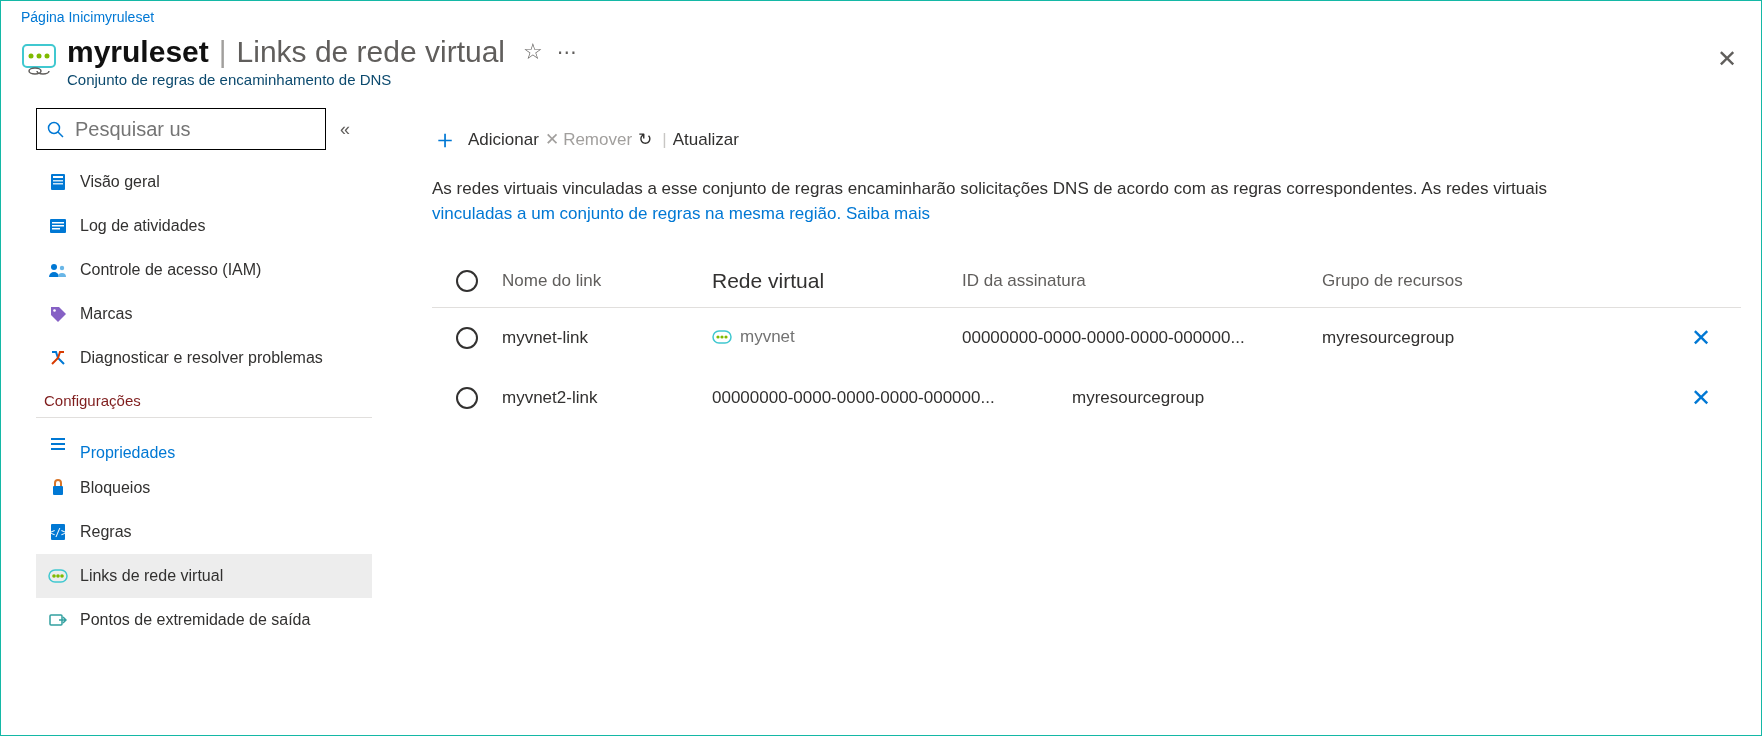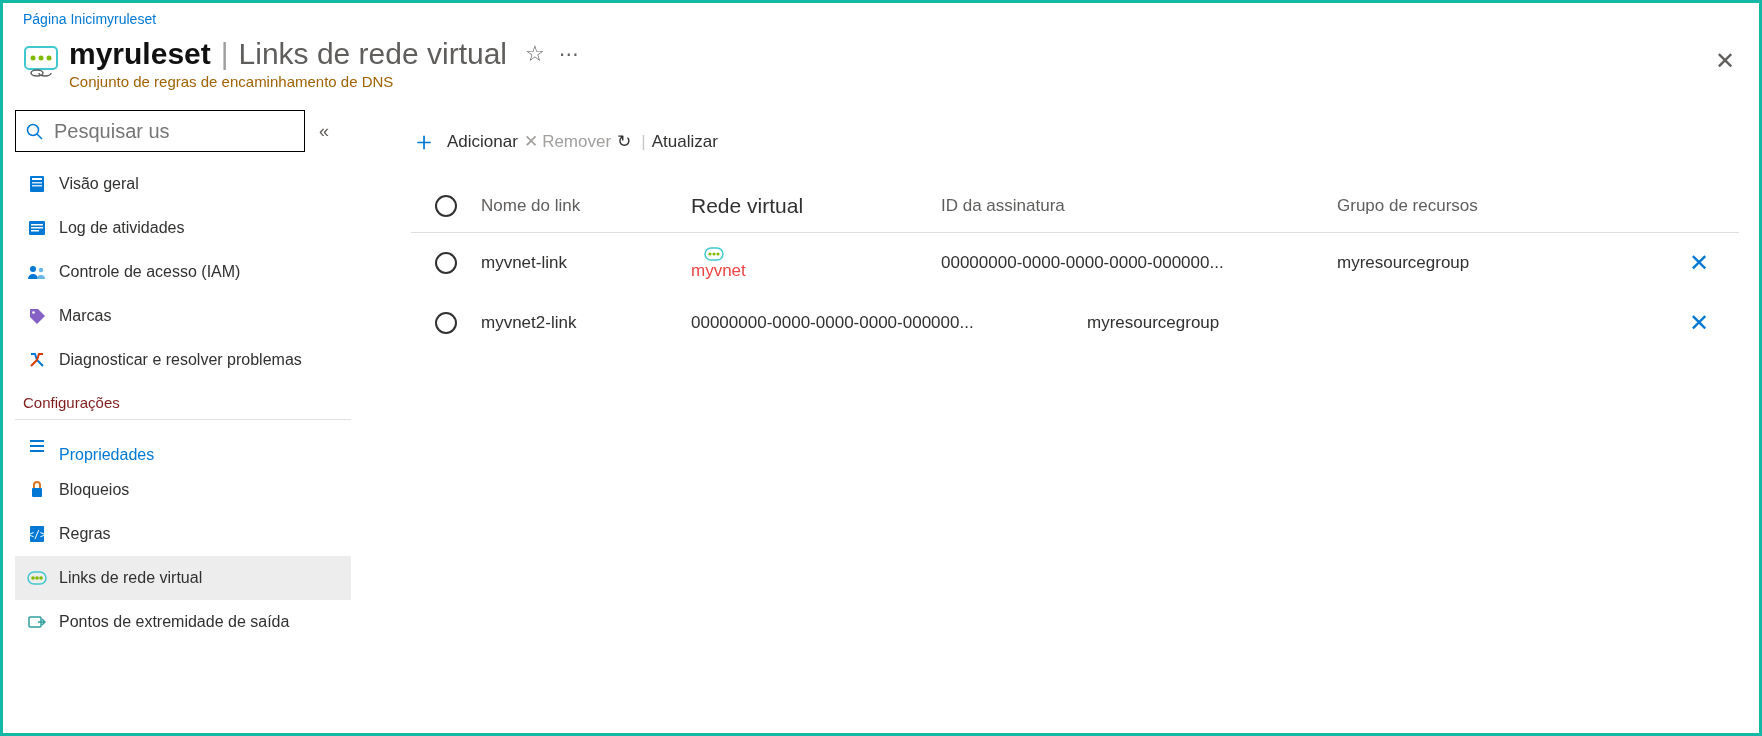--- a/index.html
+++ b/index.html
@@ -3,44 +3,44 @@
 <meta charset="utf-8">
 <style>
 * { box-sizing: border-box; margin: 0; padding: 0; }
 body {
   font-family: "Segoe UI", Arial, sans-serif;
   font-size: 14px;
   color: #323130;
   background: #fff;
   overflow-x: hidden;
 }
-.page { border: 3px solid #14b8a6; width: 1762px; height: 736px; position: relative; }
+.page { border: 1px solid #14b8a6; width: 1762px; height: 736px; position: relative; }
 
 
 .breadcrumb { padding: 8px 20px 0 20px; font-size: 14px; }
 .breadcrumb a { color: #0078d4; text-decoration: none; }
 
 
 .header { display: flex; align-items: flex-start; padding: 10px 20px 20px 20px; position: relative; }
 .service-icon {
   width: 36px; height: 36px; margin-right: 10px; margin-top: 6px;
   display: flex; align-items: center; justify-content: center;
 }
 .title-block { display: flex; flex-direction: column; }
 .title-row { display: flex; align-items: center; }
 .title-main { font-size: 30px; font-weight: 600; color: #111; }
 .title-sep { font-size: 30px; color: #a19f9d; margin: 0 10px; font-weight: 300; }
 .title-sub { font-size: 30px; font-weight: 300; color: #605e5c; }
 .fav-icon { margin-left: 18px; color: #605e5c; font-size: 22px; cursor: pointer; }
 .more-icon { margin-left: 14px; color: #605e5c; font-size: 20px; cursor: pointer; letter-spacing: 2px; }
-.subtitle { font-size: 15px; color: #a16207; margin-top: 2px; }
+.subtitle { font-size: 15px; color: #0c4a6e; margin-top: 2px; }
 .close-x { position: absolute; right: 24px; top: 20px; font-size: 24px; color: #605e5c; cursor: pointer; font-weight: 300; }
 
 
-.body-row { display: flex; }
+.body-row { display: flex; padding-left: 23px; }
 .sidebar { width: 348px; padding: 0 0 0 12px; }
 .sidebar-search-row { display: flex; align-items: center; margin-bottom: 10px; }
 .sidebar-search {
   display: flex; align-items: center;
   border: 1px solid #000; height: 42px; width: 290px; padding: 0 10px;
 }
 .sidebar-search .mag { color: #0078d4; font-size: 18px; margin-right: 10px; }
 .sidebar-search input {
   border: none; outline: none; font-size: 20px; color: #323130; width: 100%;
 }
@@ -84,23 +84,23 @@
   height: 54px;
 }
 .tbl-row { height: 60px; border-bottom: 0; font-size: 17px; color: #323130; }
 .col-check { width: 70px; display: flex; justify-content: center; }
 .radio {
   width: 22px; height: 22px; border: 2px solid #323130; border-radius: 50%; display: inline-block;
 }
 .col-name { width: 210px; }
 .col-vnet { width: 250px; }
 .col-sub { width: 360px; }
-.col-rg { width: 250px; margin-left: 36px; }
+.col-rg { width: 250px; }
 .col-del { flex: 1; display: flex; justify-content: flex-end; padding-right: 30px; }
-.vnet-link { display: inline-flex; align-items: center; color: #ef4444; text-decoration: none; flex-direction: column; }
+.vnet-link { display: inline-flex; align-items: center; color: #737373; text-decoration: none; }
 .vnet-ico { margin-right: 8px; display: inline-flex; }
 .del-x { color: #0078d4; font-size: 24px; font-weight: 300; cursor: pointer; }
 .tbl-head .col-vnet { font-size: 21px; color: #323130; }
 
 
 .c-blue { color: #0078d4; }
 .c-teal { color: #32a0a0; }
 .c-purple { color: #8661c5; }
 .c-orange { color: #d97528; }
 .c-cyan { color: #40c8d0; }
@@ -270,20 +270,24 @@
           <span class="x">✕</span>
           <span>Remover</span>
         </span>
         <span class="cmd-btn">
           <span class="refresh">↻</span>
           <span class="cmd-sep">|</span>
           <span>Atualizar</span>
         </span>
       </div>
 
+      <div class="desc">
+        <span>As redes virtuais vinculadas a esse conjunto de regras encaminharão solicitações DNS de acordo com as regras correspondentes. As redes virtuais</span><br>
+        <a href="#">vinculadas a um conjunto de regras na mesma região. Saiba mais</a>
+      </div>
 
       <div class="tbl">
         <div class="tbl-head">
           <div class="col-check">
               <span class="radio"></span>
             </div>
           <div class="col-name">Nome do link</div>
           <div class="col-vnet">Rede virtual</div>
           <div class="col-sub">ID da assinatura</div>
           <div class="col-rg">Grupo de recursos</div>

